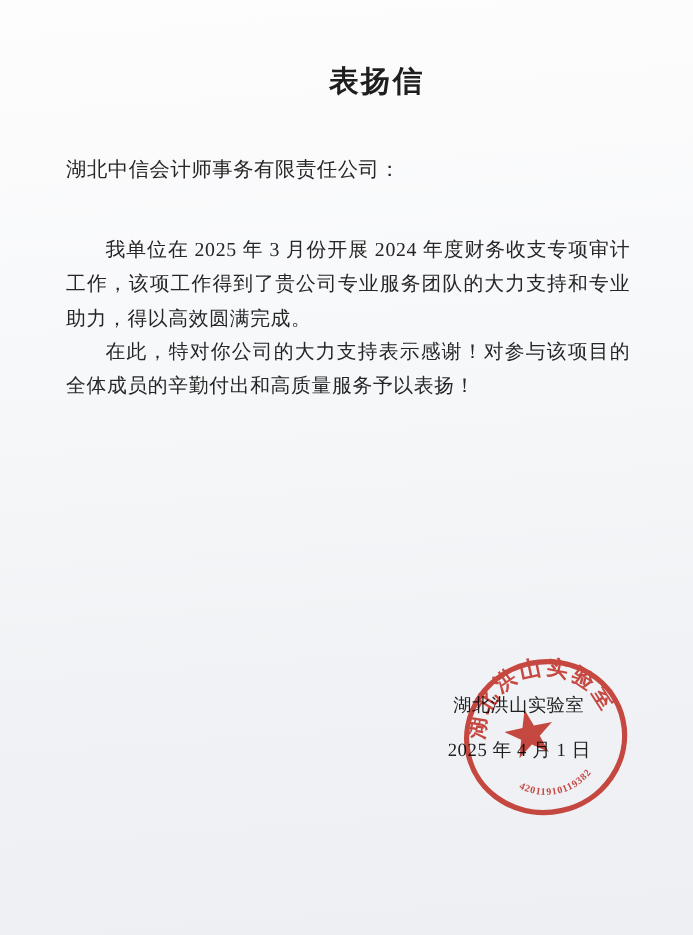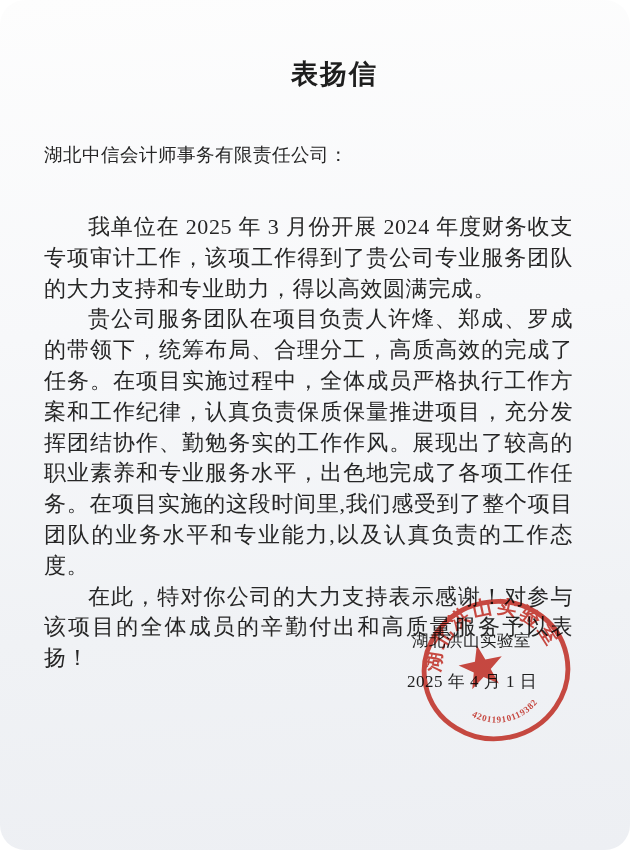--- a/index.html
+++ b/index.html
@@ -10,22 +10,21 @@
     overflow: hidden;
   }
   .page {
     position: relative;
     width: 630px;
     height: 850px;
     background: linear-gradient(176deg, #fdfdfd 0%, #f7f8fa 38%, #f0f2f5 72%, #edeff3 100%);
     font-family: "Liberation Serif", "DejaVu Serif", serif;
     color: #262626;
     box-sizing: border-box;
-    padding: 56px 57px 0 44px;
-    border-radius: 25px;
+    padding: 56px 57px 0 60px;
   }
   .title {
     margin: 0;
     font-size: 27px;
     font-weight: bold;
     letter-spacing: 2px;
     text-align: center;
     line-height: 36px;
     transform: translateX(26px);
     color: #1e1e1e;
@@ -34,21 +33,21 @@
     margin-top: 48px;
     font-size: 18.5px;
     line-height: 30px;
     letter-spacing: 0.5px;
   }
   .body-text {
     margin-top: 42px;
   }
   .body-text p {
     margin: 0;
-    font-size: 22px;
+    font-size: 18px;
     line-height: 30.8px;
     letter-spacing: 0.6px;
     text-align: justify;
     text-indent: 2em;
   }
   .signature {
     position: absolute;
     left: 412px;
     top: 630px;
     font-size: 16.5px;
@@ -83,21 +82,20 @@
 <body>
 
 <div class="page">
 
   <h1 class="title">表扬信</h1>
 
   <div class="addressee">湖北中信会计师事务有限责任公司：</div>
 
   <div class="body-text">
     <p>我单位在 2025 年 3 月份开展 2024 年度财务收支专项审计工作，该项工作得到了贵公司专业服务团队的大力支持和专业助力，得以高效圆满完成。</p>
-    <p>贵公司服务团队在项目负责人许烽、郑成、罗成的带领下，统筹布局、合理分工，高质高效的完成了任务。在项目实施过程中，全体成员严格执行工作方案和工作纪律，认真负责保质保量推进项目，充分发挥团结协作、勤勉务实的工作作风。展现出了较高的职业素养和专业服务水平，出色地完成了各项工作任务。在项目实施的这段时间里,我们感受到了整个项目团队的业务水平和专业能力,以及认真负责的工作态度。</p>
     <p>在此，特对你公司的大力支持表示感谢！对参与该项目的全体成员的辛勤付出和高质量服务予以表扬！</p>
   </div>
 
   <div class="signature">湖北洪山实验室</div>
 
   <div class="date">2025 年 4 月 1 日</div>
 
   <svg class="stamp" viewBox="0 0 152 144" preserveAspectRatio="none">
     <g transform="rotate(-12 76 71)">
       <ellipse cx="75.5" cy="71" rx="71.5" ry="67.5" fill="none" stroke-width="4.8" stroke="#cf382e"></ellipse>

